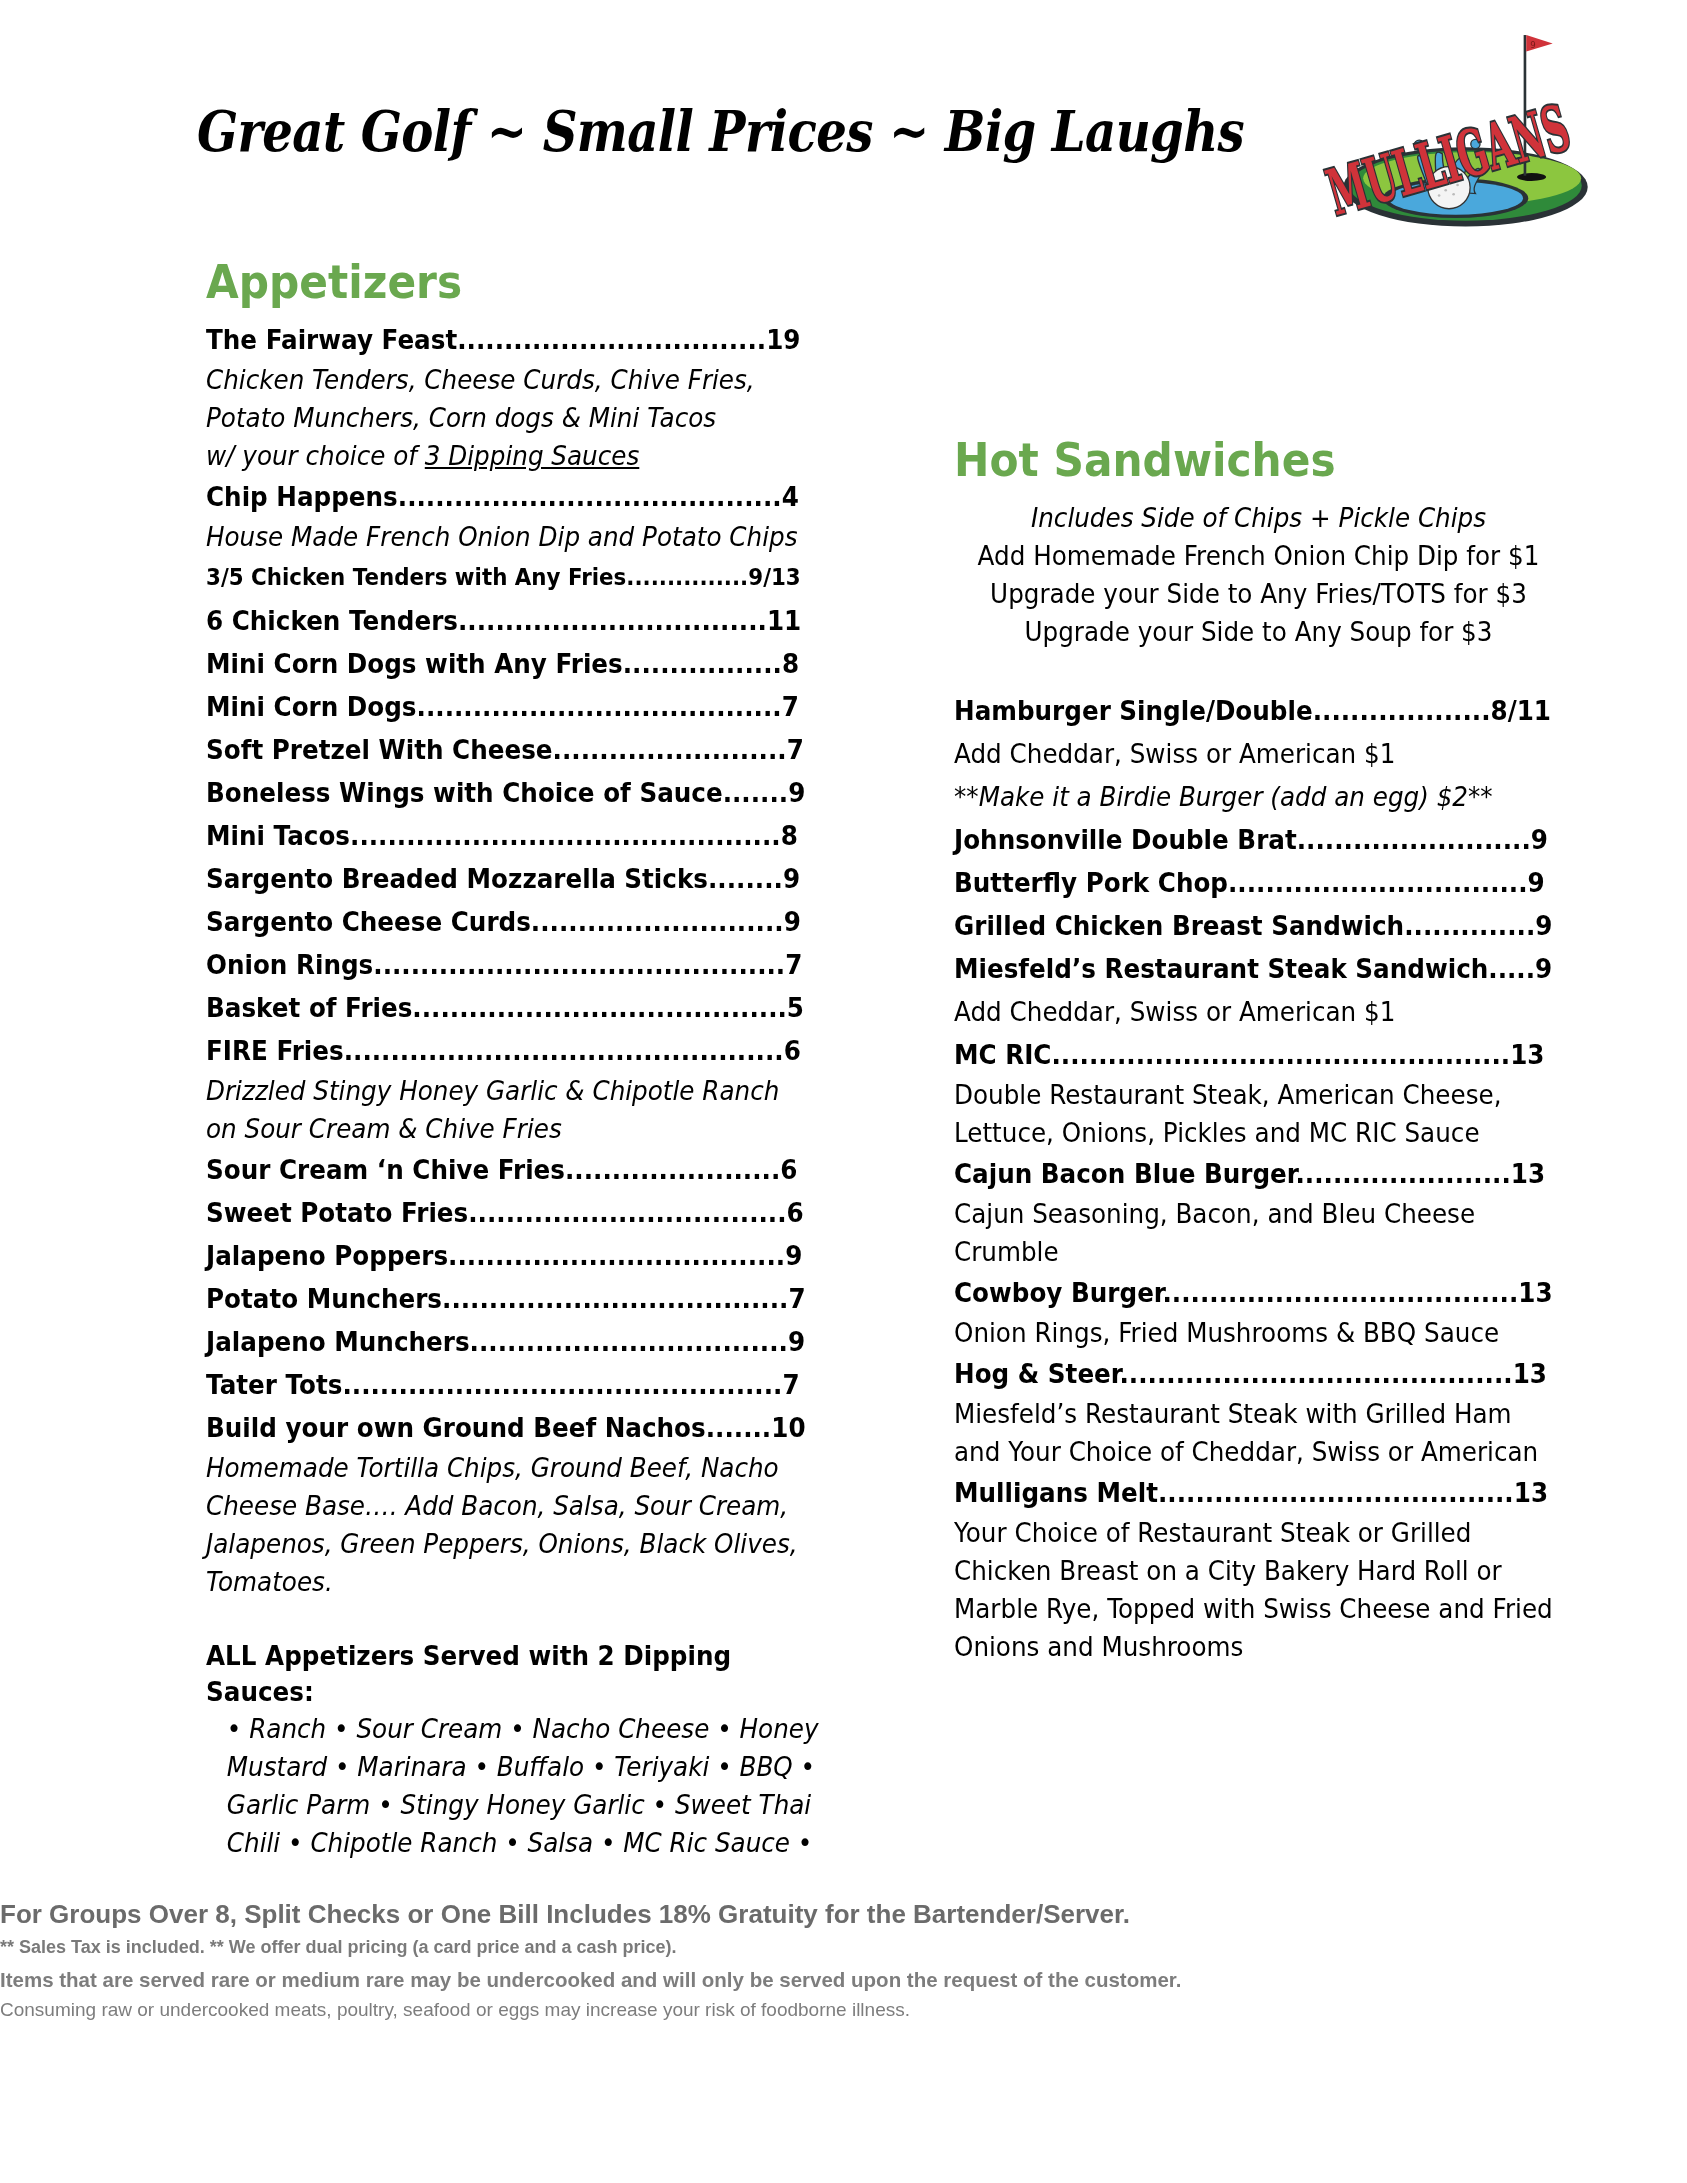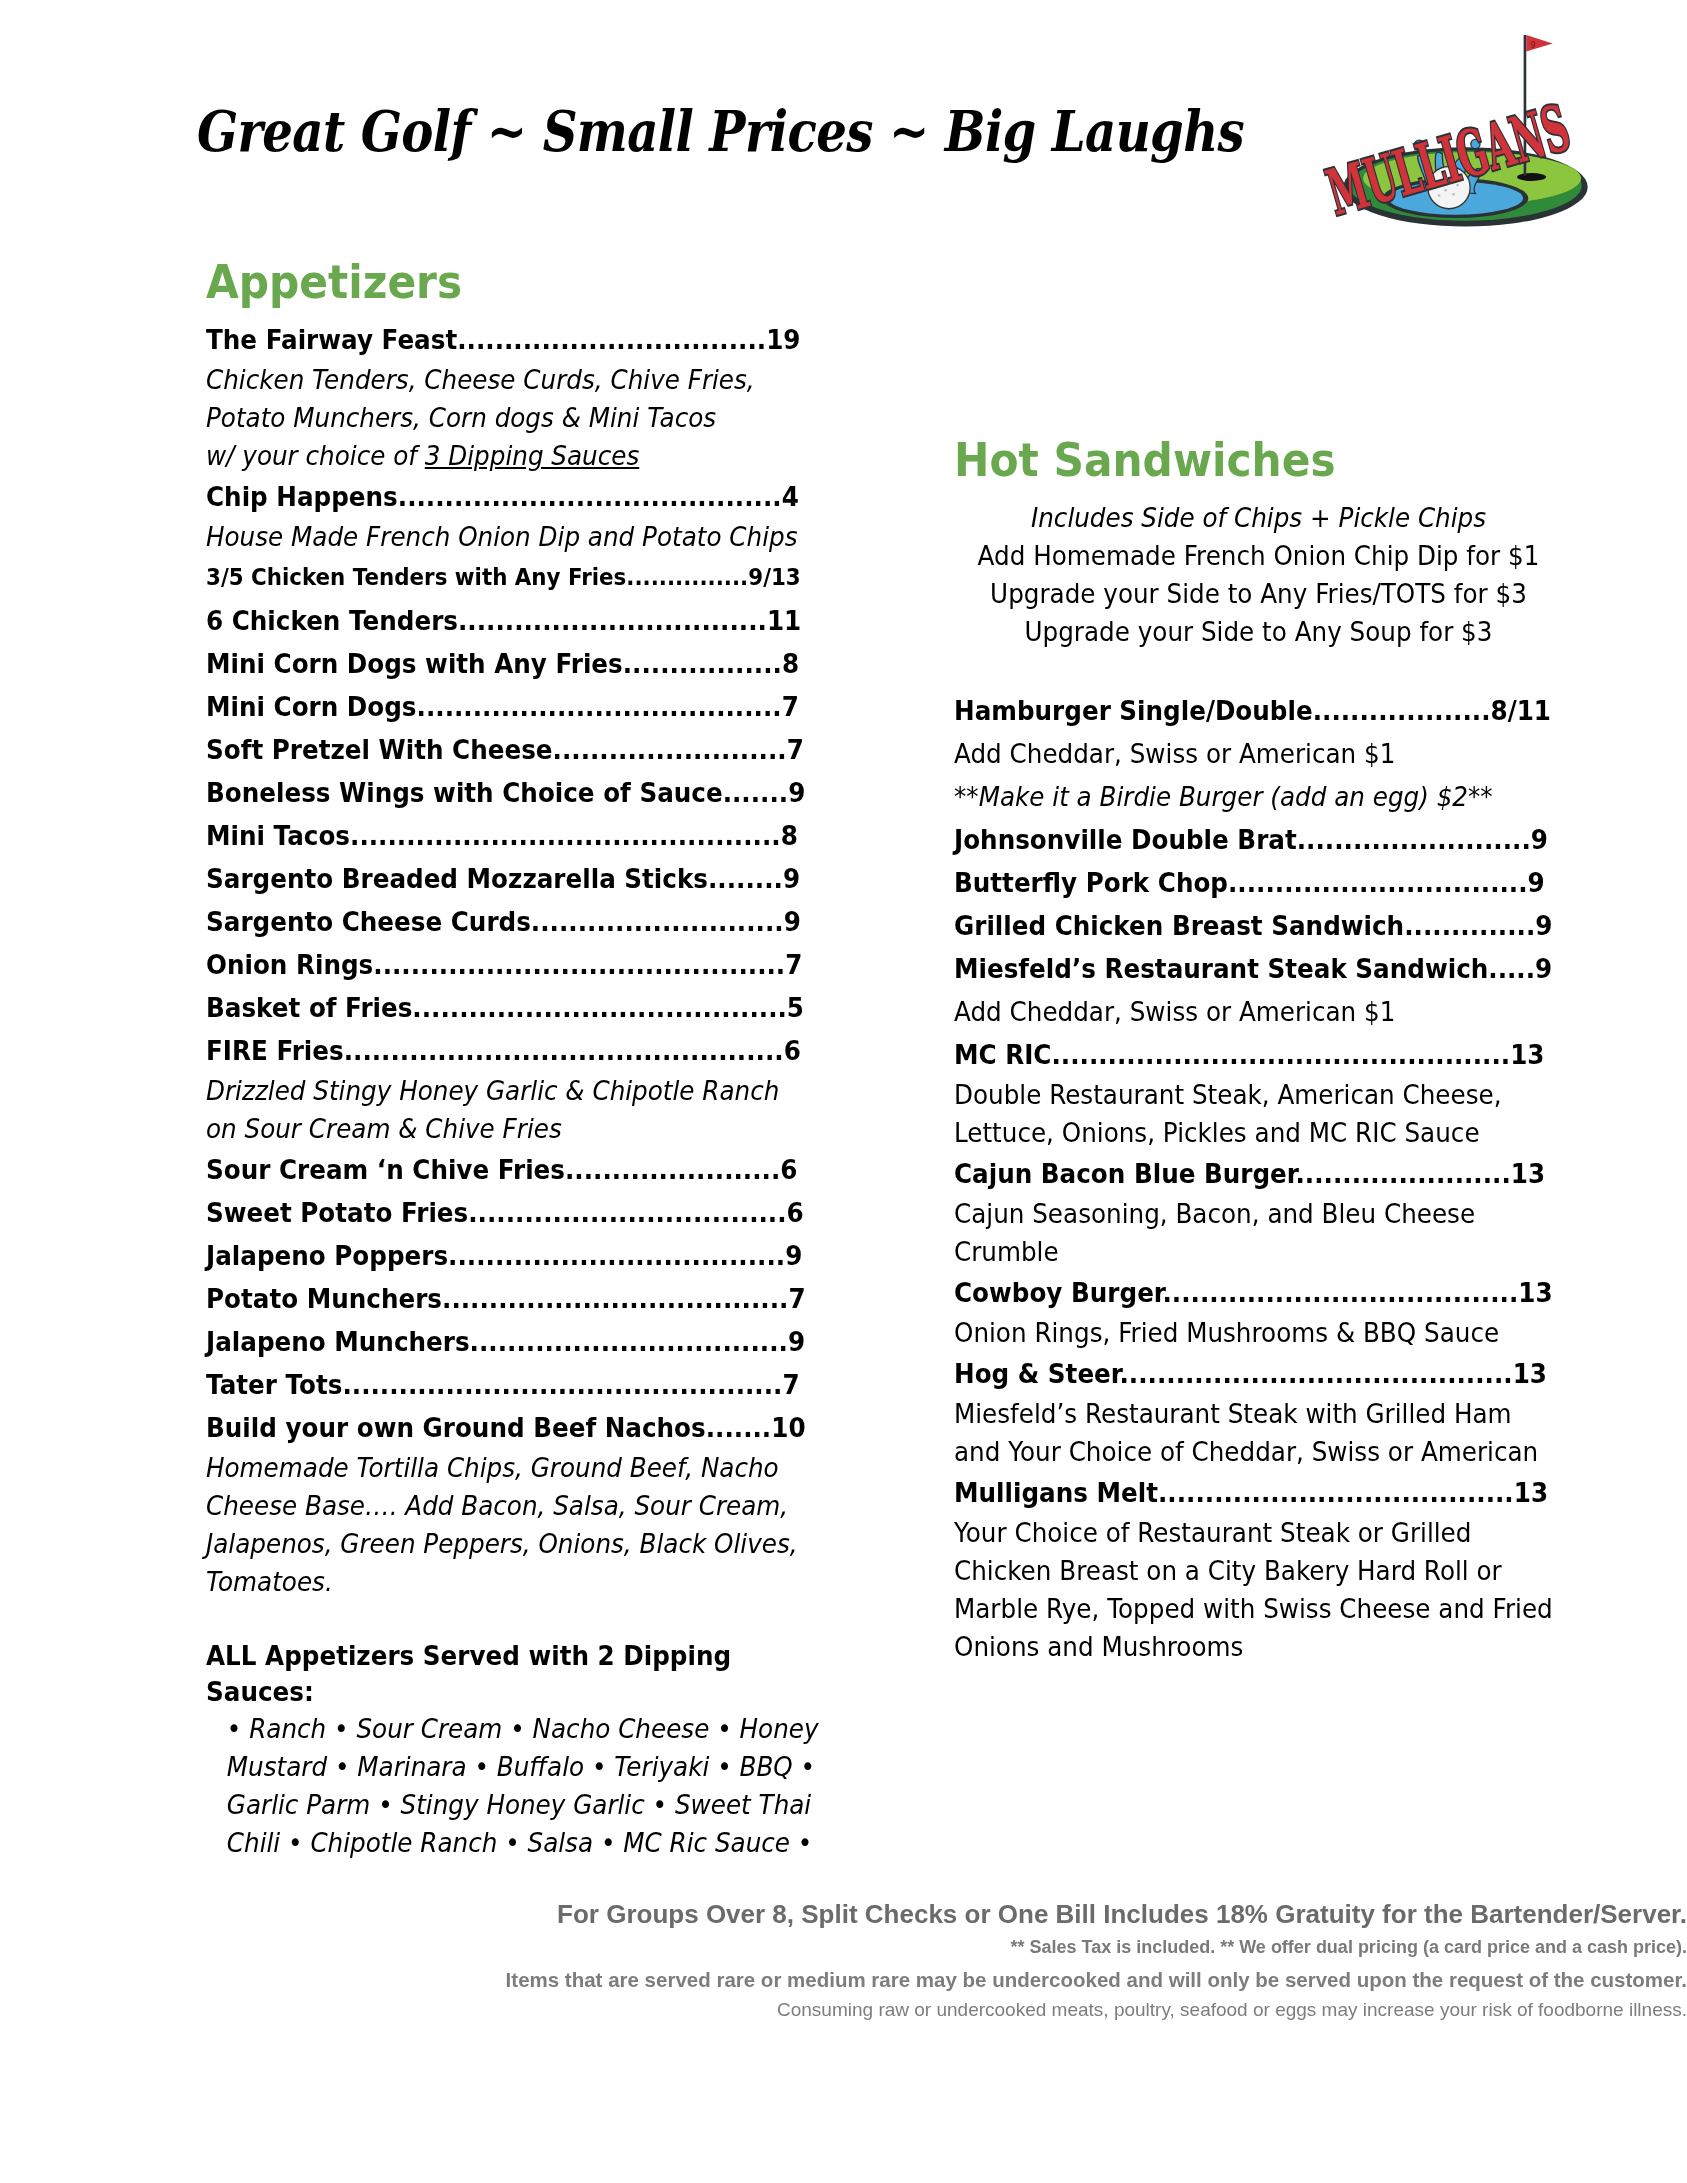--- a/index.html
+++ b/index.html
@@ -12,21 +12,21 @@
   .col-left { left:206px; top:255px; width:595px; }
   .col-right { left:932px; top:433px; width:609px;margin-left:22px; }
   .line { font-size:26.5px; line-height:38px; white-space:nowrap; transform-origin:left center; }
   .item { font-weight:bold; line-height:43px; }
   .desc { font-style:italic; }
   .u { text-decoration:underline; }
   .center { text-align:center; }
   .sq { transform:scaleX(0.93); }
   .gap { height:38px; }
   .gap2 { height:37px; }
-  .footer { position:absolute; left:0; width:1687px; text-align:right; font-family:"Liberation Sans", sans-serif; color:#666666; white-space:nowrap; }
+  .footer { position:absolute; left:0; width:1687px; text-align:left; font-family:"Liberation Sans", sans-serif; color:#666666; white-space:nowrap; }
   .f1 { top:1899px; font-size:26px; font-weight:bold; color:#6b6b6b; }
   .f2 { top:1937px; font-size:18px; font-weight:bold; color:#7a7a7a; }
   .f3 { top:1968px; font-size:20.5px; color:#7d7d7d;font-weight:bold; }
   .f4 { top:1999px; font-size:19px; color:#7d7d7d; }
 </style>
 </head>
 <body>
 
 <div class="abs tagline">Great Golf ~ Small Prices ~ Big Laughs</div>
 

